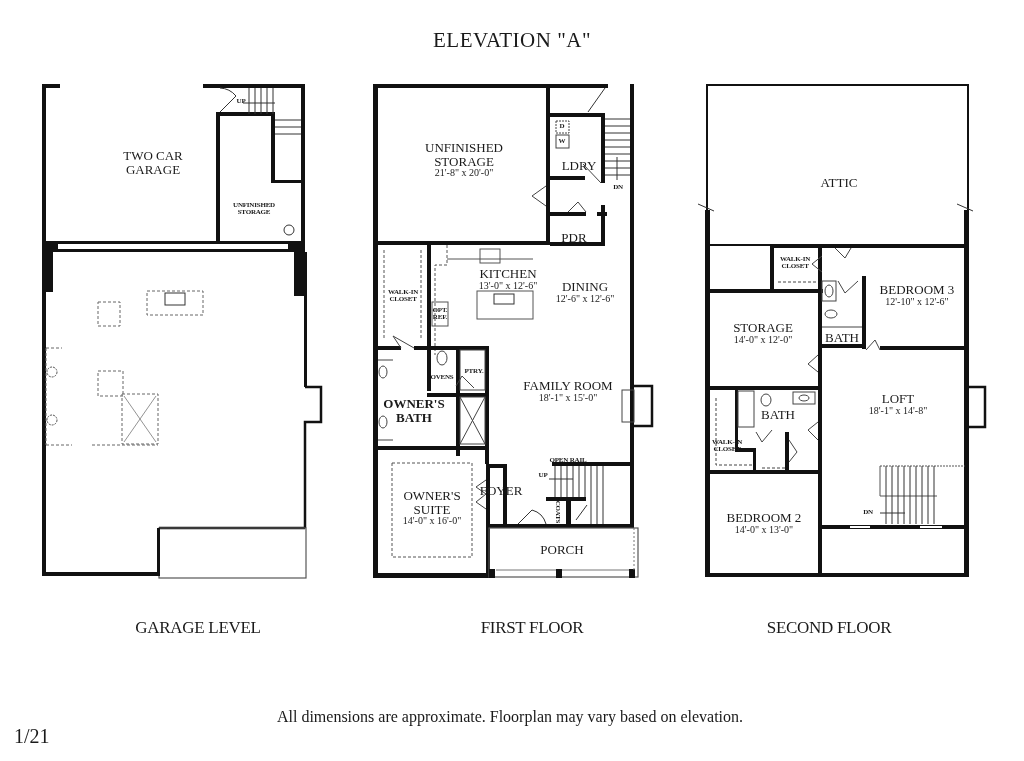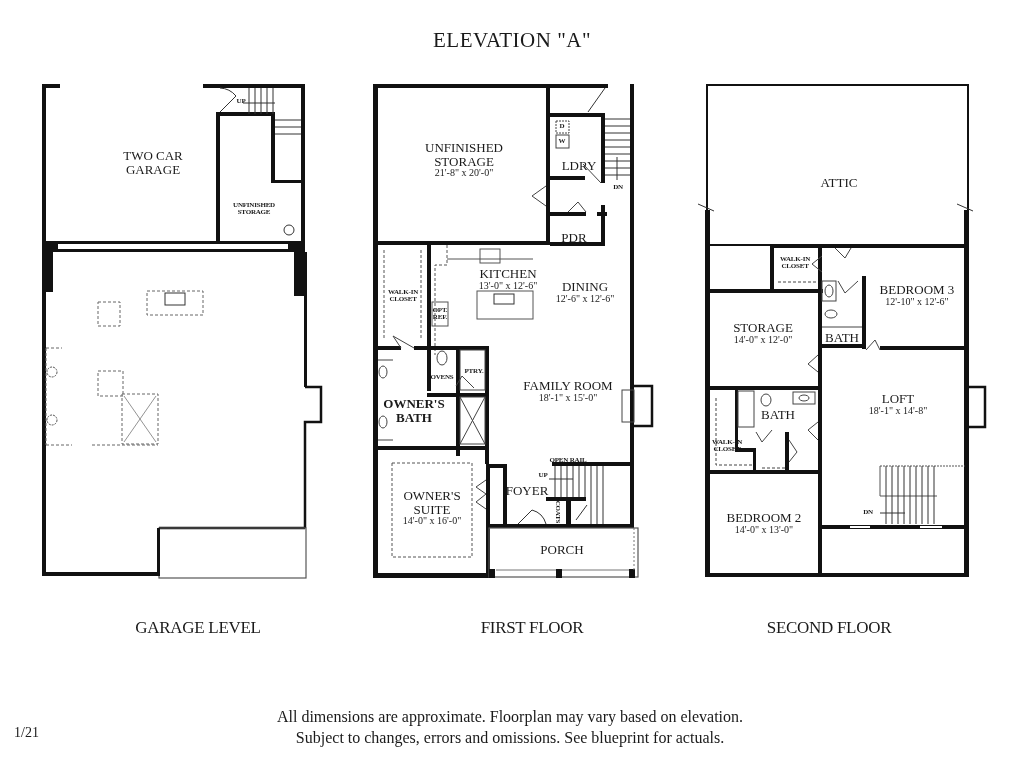--- a/index.html
+++ b/index.html
@@ -5,21 +5,21 @@
     html, body { margin: 0; padding: 0; background: #ffffff; }
     body { width: 1024px; height: 761px; position: relative; overflow: hidden; font-family: "Liberation Serif", "DejaVu Serif", serif; color: #1a1a1a; }
     .title { position: absolute; top: 28px; left: 0; width: 1024px; text-align: center; font-size: 21px; letter-spacing: 0.5px; }
     .plan-svg { position: absolute; left: 0; top: 0; width: 1024px; height: 761px; }
     .lbl { position: absolute; text-align: center; line-height: 1.05; white-space: nowrap; transform: translate(-50%, -50%); }
     .room { font-size: 13px; }
     .tiny { font-size: 7px; font-weight: bold; letter-spacing: -0.2px; }
     .dim { font-size: 10px; display: block; }
     .floor-label { position: absolute; top: 618px; font-size: 17px; transform: translateX(-50%); white-space: nowrap; letter-spacing: -0.3px; }
     .footer { position: absolute; top: 706px; left: 0; width: 1020px; text-align: center; font-size: 16px; line-height: 21px; }
-    .page-num { position: absolute; left: 14px; top: 725px; font-size: 14px; }
+    .page-num { position: absolute; left: 14px; top: 725px; font-size: 20px; }
     .wall { fill: #111; }
   </style>
 </head>
 <body>
 
 <div class="title">ELEVATION "A"</div>
 
 <svg class="plan-svg" viewBox="0 0 1024 761" xmlns="http://www.w3.org/2000/svg">
 
   <g>
@@ -303,21 +303,21 @@
 BATH</div>
 <div class="lbl room" style="left:568px; top:391px;">
   <span style="display:block;">FAMILY ROOM</span>
   <span class="dim">18'-1" x 15'-0"</span>
 </div>
 <div class="lbl room" style="left:432px; top:508px;">
   <span style="white-space:pre; display:block;">OWNER'S
 SUITE</span>
   <span class="dim">14'-0" x 16'-0"</span>
 </div>
-<div class="lbl room" style="left:527px; top:491px;">FOYER</div>
+<div class="lbl room" style="left:501px; top:491px;">FOYER</div>
 <div class="lbl tiny" style="left:557px; top:512px; transform:translate(-50%,-50%) rotate(90deg);">COATS</div>
 <div class="lbl tiny" style="left:568px; top:461px;">OPEN RAIL</div>
 <div class="lbl tiny" style="left:543px; top:476px;">UP</div>
 <div class="lbl room" style="left:562px; top:550px;">PORCH</div>
 
 <div class="lbl room" style="left:839px; top:183px;">ATTIC</div>
 <div class="lbl tiny" style="left:795px; top:263px; white-space:pre;">WALK-IN
 CLOSET</div>
 <div class="lbl room" style="left:917px; top:295px;">
   <span style="display:block;">BEDROOM 3</span>
@@ -340,15 +340,14 @@
   <span class="dim">14'-0" x 13'-0"</span>
 </div>
 <div class="lbl tiny" style="left:868px; top:513px;">DN</div>
 
 <div class="floor-label" style="left:198px;">GARAGE LEVEL</div>
 <div class="floor-label" style="left:532px;">FIRST FLOOR</div>
 <div class="floor-label" style="left:829px;">SECOND FLOOR</div>
 
 <div class="footer">
   <div>All dimensions are approximate. Floorplan may vary based on elevation.</div>
-  <div>Subject to changes, errors and omissions. See blueprint for actuals.</div>
 </div>
 <div class="page-num">1/21</div>
 
 </body></html>

